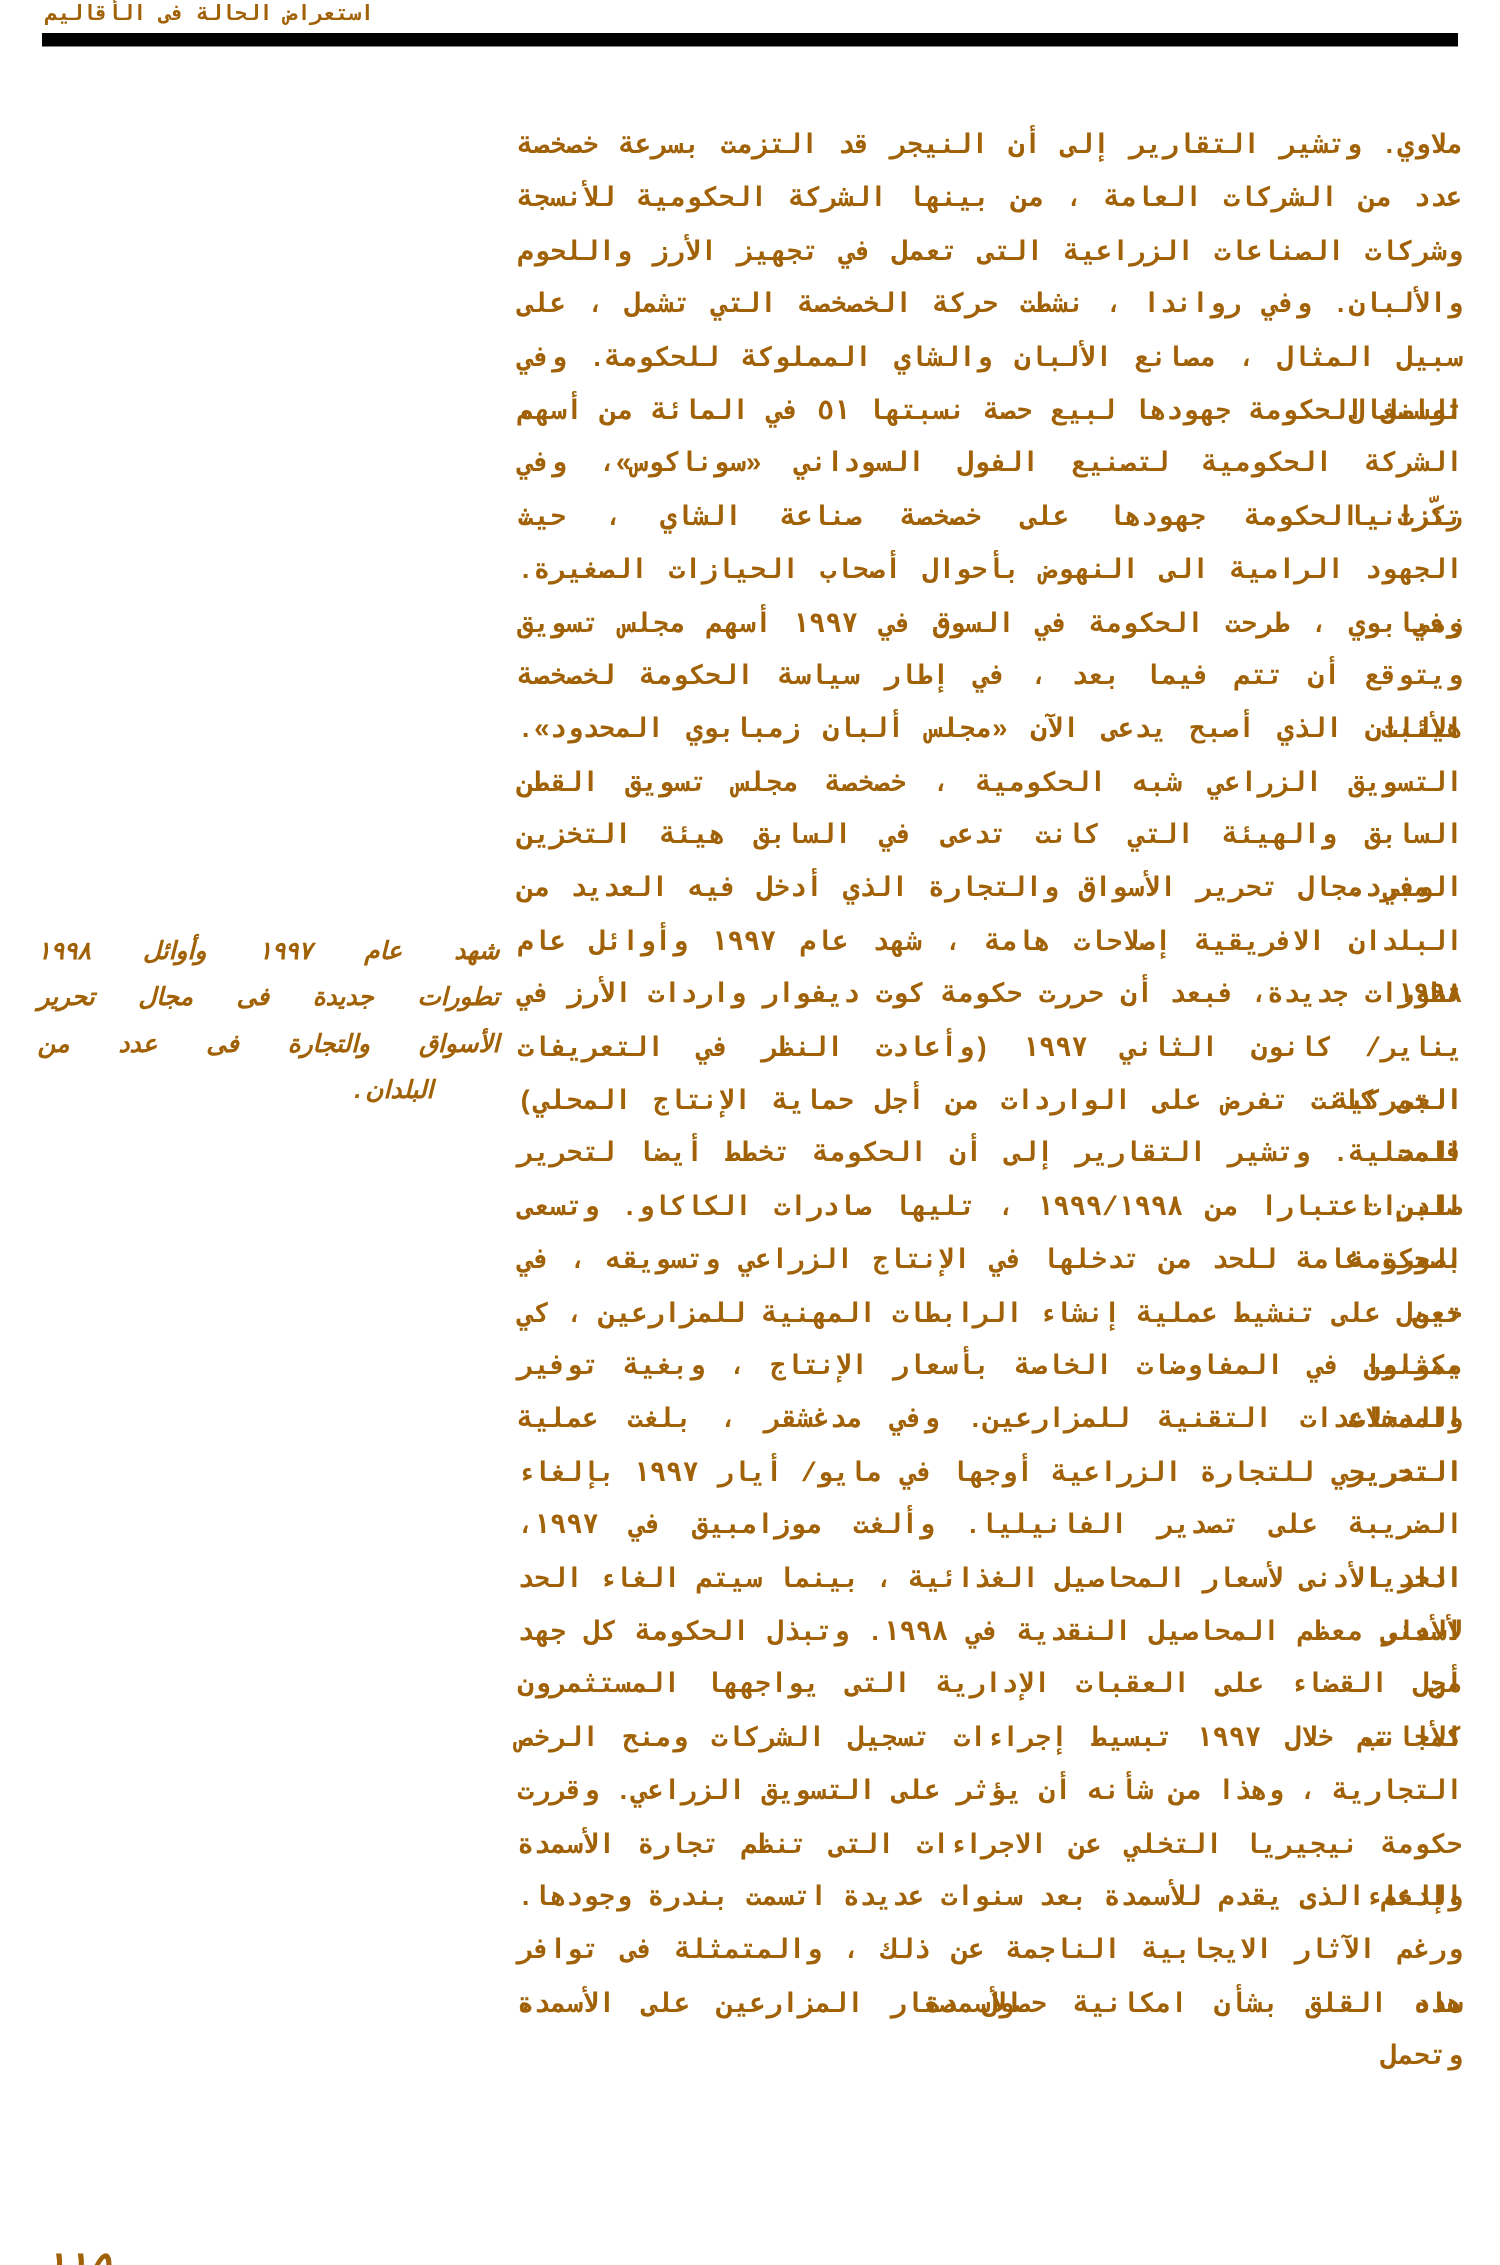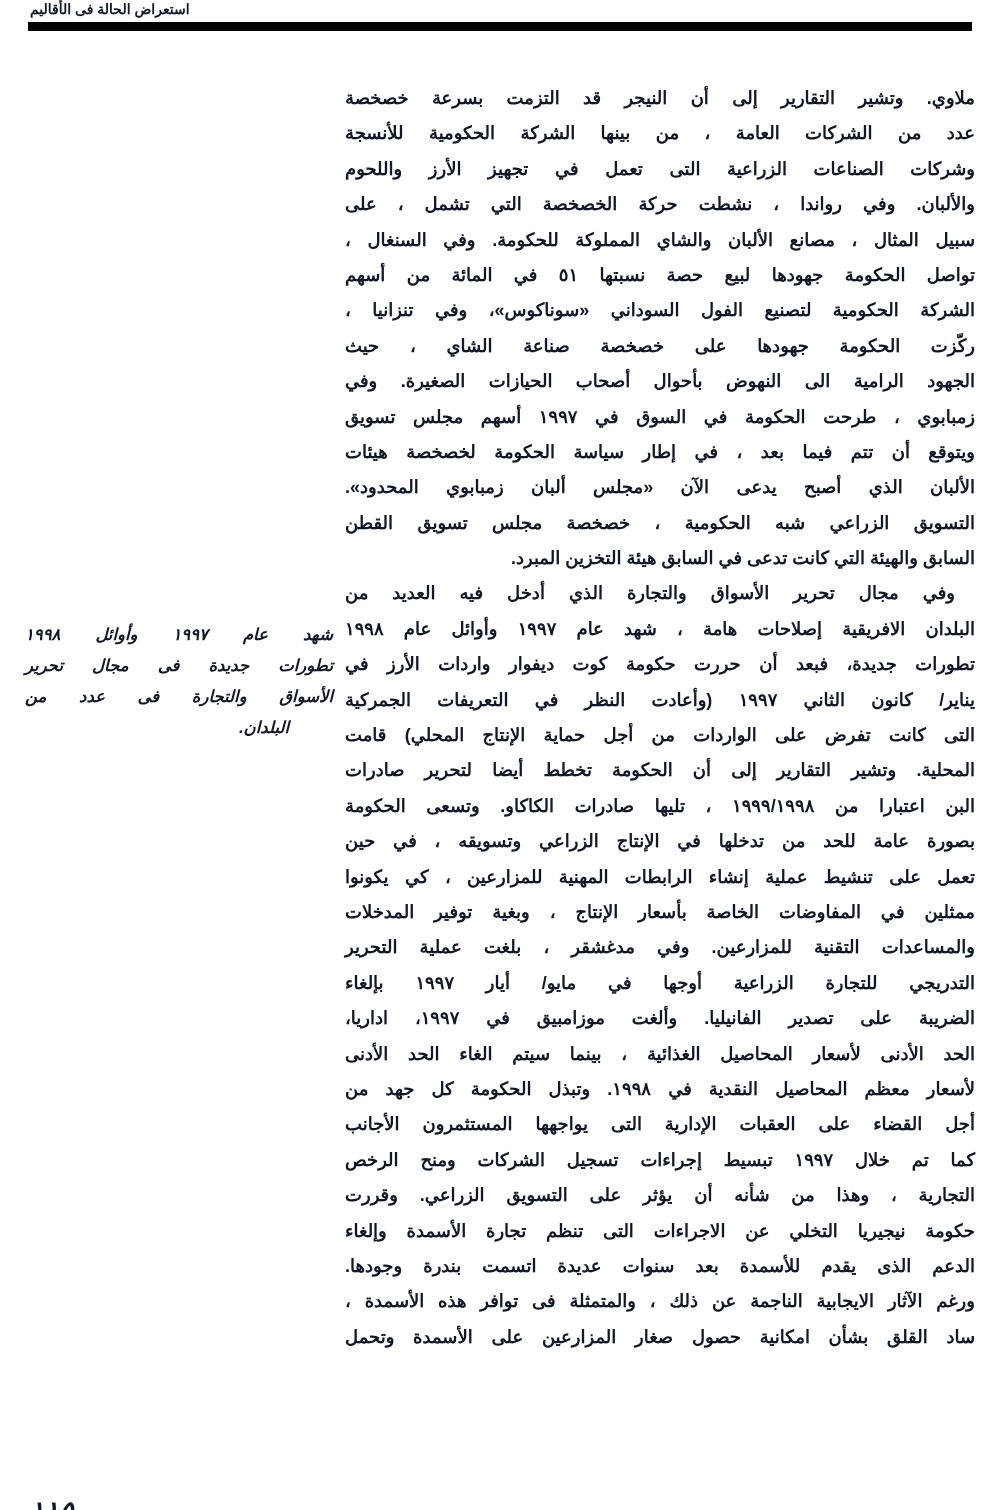--- a/index.html
+++ b/index.html
@@ -1,22 +1,22 @@
 <!DOCTYPE html>
 <html lang="ar"><head>
 <meta charset="utf-8">
 <style>
   html,body{margin:0;padding:0;}
   .page{
     position:relative;
     width:1000px;
     height:1510px;
     background:#ffffff;
-    font-family:Liberation Sans, sans-serif;
-    color:#0f172a;
+    font-family:Liberation Mono, monospace;
+    color:#a16207;
     overflow:hidden;
   }
   
   .header-title{
     position:absolute;
     left:30px;
     top:1px;
     direction:rtl;
     font-size:14px;
     font-weight:bold;

